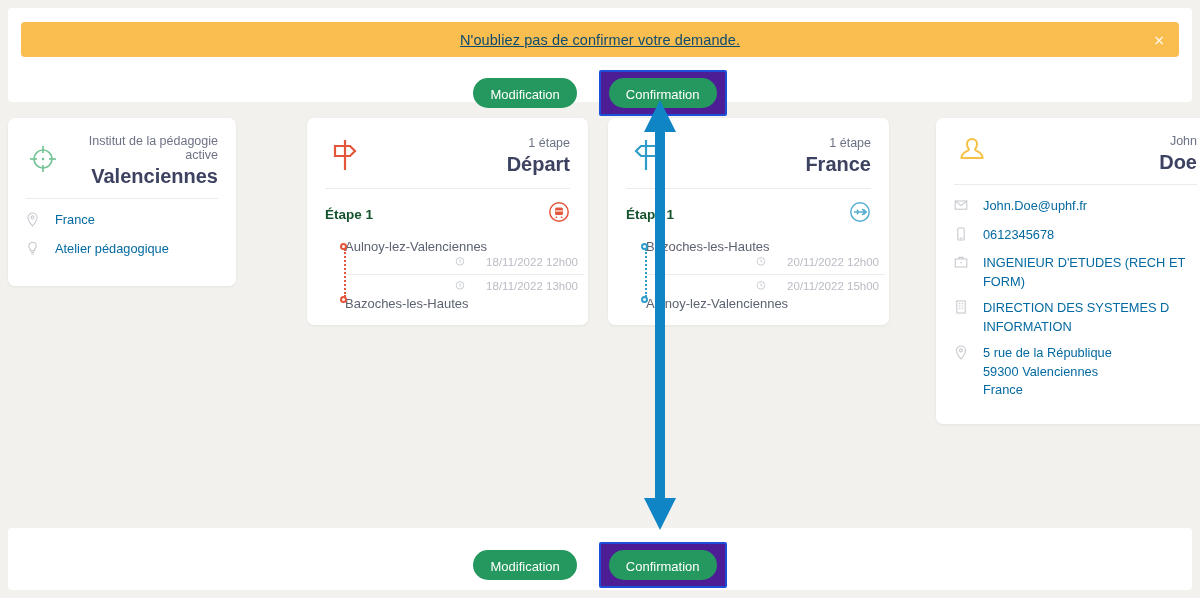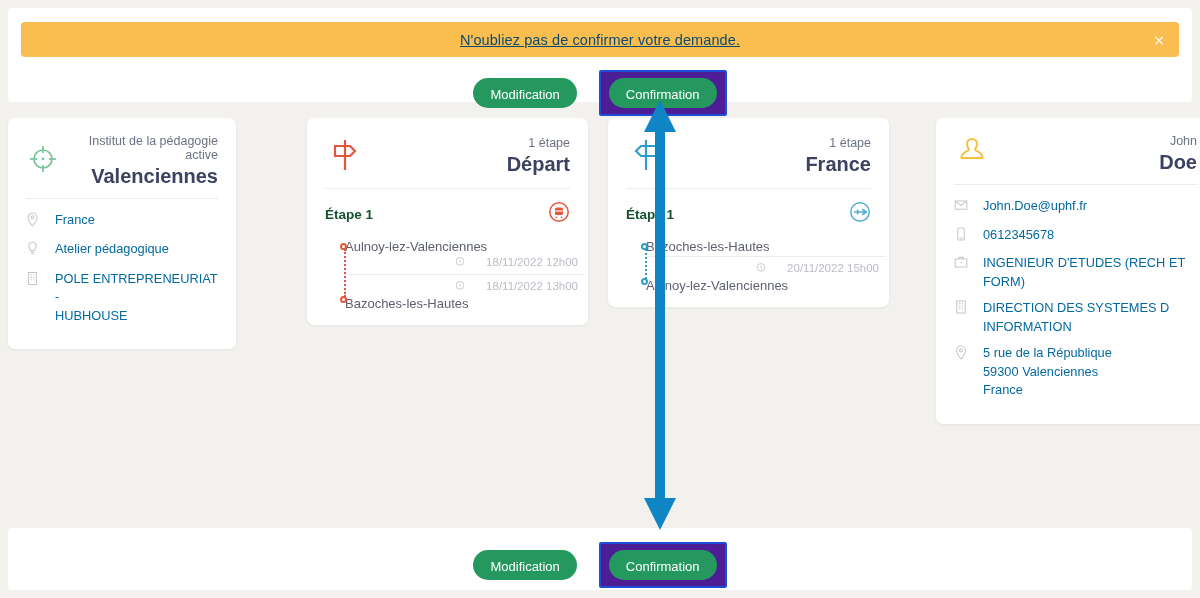--- a/index.html
+++ b/index.html
@@ -152,35 +152,20 @@
     <div class="info-row">
       <span class="ico">
         <svg width="13" height="15" viewBox="0 0 13 15" fill="none" stroke="#9a9ea8" stroke-width="1.1">
             <path d="M6.5 1.2C4.3 1.2 2.8 2.9 2.8 5c0 1.6 1.1 2.5 1.6 3.4v1.2h4.2V8.4C9.1 7.5 10.2 6.6 10.2 5c0-2.1-1.5-3.8-3.7-3.8z"></path>
             <line x1="4.8" y1="11.4" x2="8.2" y2="11.4"></line>
             <line x1="5.4" y1="13" x2="7.6" y2="13"></line>
           </svg>
       </span>
       <span class="info-text">Atelier pédagogique</span>
     </div>
-    <div class="info-row">
-      <span class="ico">
-        <svg width="13" height="15" viewBox="0 0 13 15" fill="none" stroke="#9a9ea8" stroke-width="1.1">
-            <rect x="2.5" y="1.5" width="8" height="12"></rect>
-            <line x1="4.6" y1="4" x2="6" y2="4"></line>
-            <line x1="7.4" y1="4" x2="8.6" y2="4"></line>
-            <line x1="4.6" y1="6.4" x2="6" y2="6.4"></line>
-            <line x1="7.4" y1="6.4" x2="8.6" y2="6.4"></line>
-            <line x1="4.6" y1="8.8" x2="6" y2="8.8"></line>
-            <line x1="7.4" y1="8.8" x2="8.6" y2="8.8"></line>
-          </svg>
-      </span>
-      <span class="info-text">POLE ENTREPRENEURIAT -
-HUBHOUSE</span>
-    </div>
   </div>
 </div>
 
 <div class="card" style="left:307px; top:118px; width:281px;">
   <div class="card-head">
     <span>
       <svg width="40" height="40" viewBox="0 0 40 40" fill="none" stroke="#e4563a" stroke-width="2.2">
         <line x1="20" y1="6" x2="20" y2="36"></line>
         <path d="M10 12h15l5 5-5 5H10z"></path>
       </svg>
@@ -257,20 +242,29 @@
         <path d="M5 11h11M13 8l3.4 3-3.4 3M8 8.6l1.6 2.4L8 13.4" stroke="#55aed1" stroke-width="1.4"></path>
       </svg>
     </span>
   </div>
 
   <div class="timeline">
     <div class="tl-line blue"></div>
     <div class="dot blue d1"></div>
     <div class="dot blue d2"></div>
     <div class="place">Bazoches-les-Hautes</div>
+    <div class="time">
+      <span>
+        <svg width="10" height="10" viewBox="0 0 12 12" fill="none" stroke="#c6c9cf" stroke-width="1.1">
+            <circle cx="6" cy="6.4" r="4.6"></circle>
+            <path d="M6 4v2.6l1.7 1"></path>
+          </svg>
+      </span>
+      <span>20/11/2022 12h00</span>
+    </div>
     <div class="time-sep"></div>
     <div class="time">
       <span>
         <svg width="10" height="10" viewBox="0 0 12 12" fill="none" stroke="#c6c9cf" stroke-width="1.1">
             <circle cx="6" cy="6.4" r="4.6"></circle>
             <path d="M6 4v2.6l1.7 1"></path>
           </svg>
       </span>
       <span>20/11/2022 15h00</span>
     </div>

